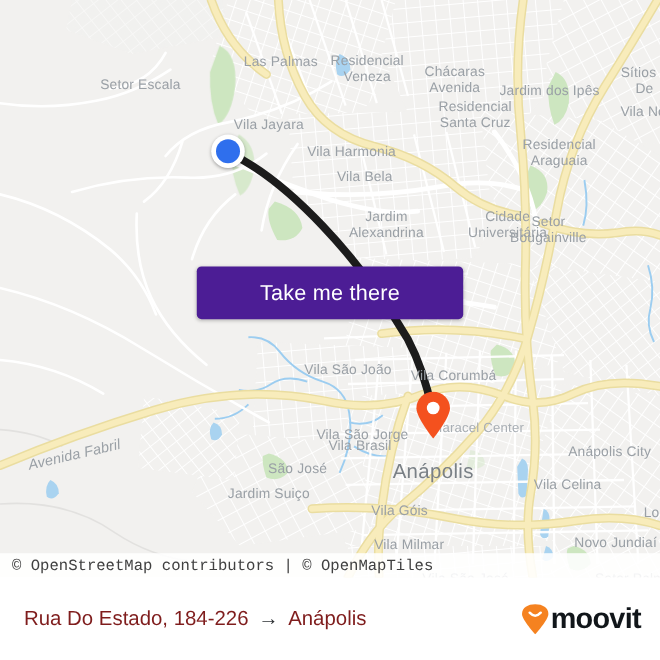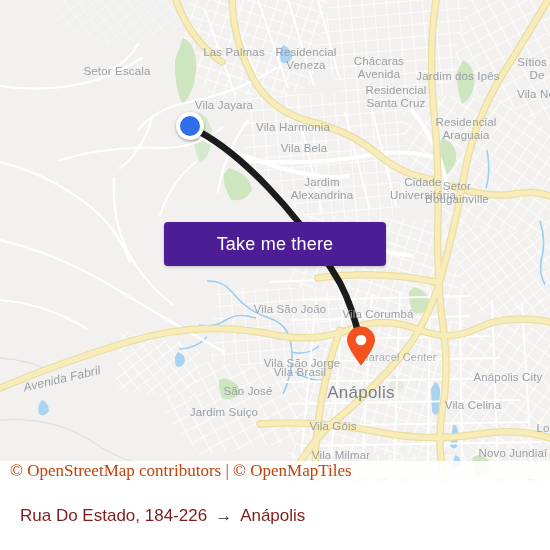--- a/index.html
+++ b/index.html
@@ -115,23 +115,23 @@
     top: 461px;
     width: 550px;
     height: 20px;
     background: rgba(255,255,255,0.88);
     display: flex;
     align-items: center;
     box-sizing: border-box;
     padding-left: 10px;
   }
   #attribution .attr-text {
-    color: #c2410c;
-    font-size: 17px;
-    font-family: Liberation Serif, serif;
+    color: #404040;
+    font-size: 13px;
+    font-family: Liberation Mono, monospace;
     white-space: pre;
   }
 
   
   #footer {
     position: absolute;
     left: 0; top: 481px;
     width: 550px; height: 69px;
     background: #ffffff;
     display: flex;
@@ -394,15 +394,22 @@
       <span class="attr-text">© OpenStreetMap contributors | © OpenMapTiles</span>
     </div>
   </div>
 
   <div id="footer">
     <div id="trip-summary">
       <span class="endpoint">Rua Do Estado, 184-226</span>
       <span class="arrow">→</span>
       <span class="endpoint">Anápolis</span>
     </div>
+    <div id="moovit-logo">
+      <svg width="24" height="26" viewBox="0 0 24 26">
+        <path d="M12 25.5 C12 25.5 23 13.5 23 8.6 C23 3.3 18.1 0.5 12 0.5 C5.9 0.5 1 3.3 1 8.6 C1 13.5 12 25.5 12 25.5 Z" fill="#f58220"></path>
+        <path d="M7.4 7.6 q4.6 5 9.2 0" stroke="#ffffff" stroke-width="2.1" fill="none" stroke-linecap="round"></path>
+      </svg>
+      <span class="wordmark">moovit</span>
+    </div>
   </div>
 
 </div>
 
 </body></html>

